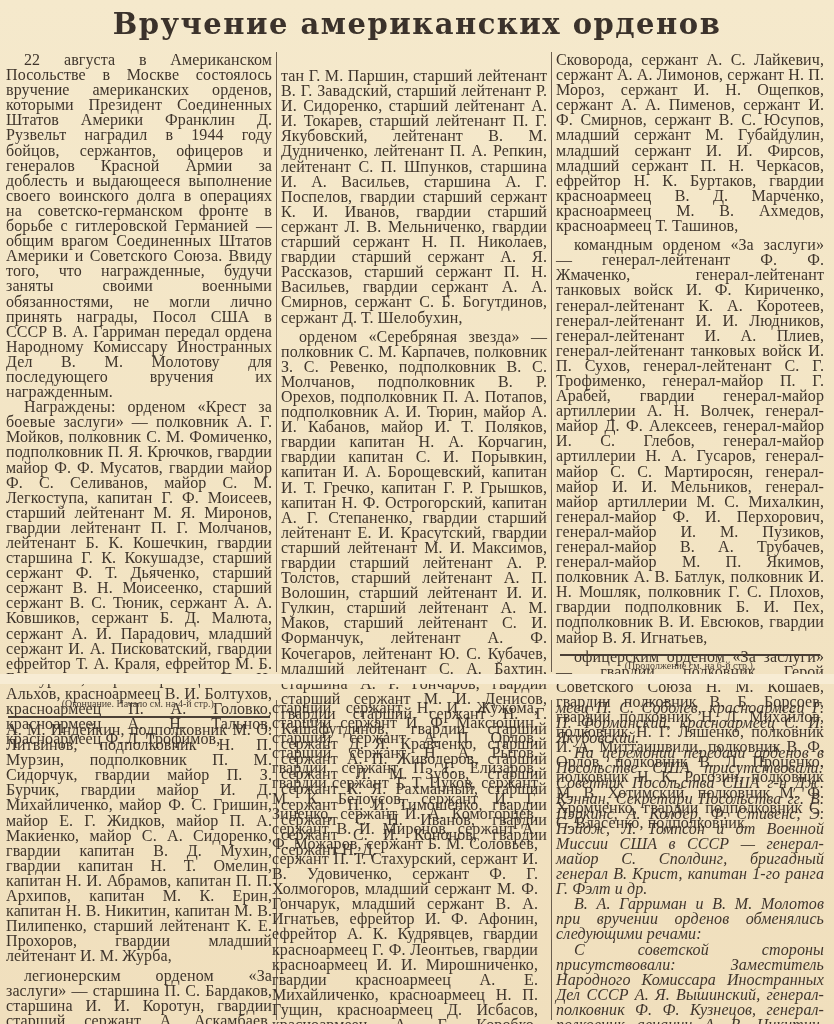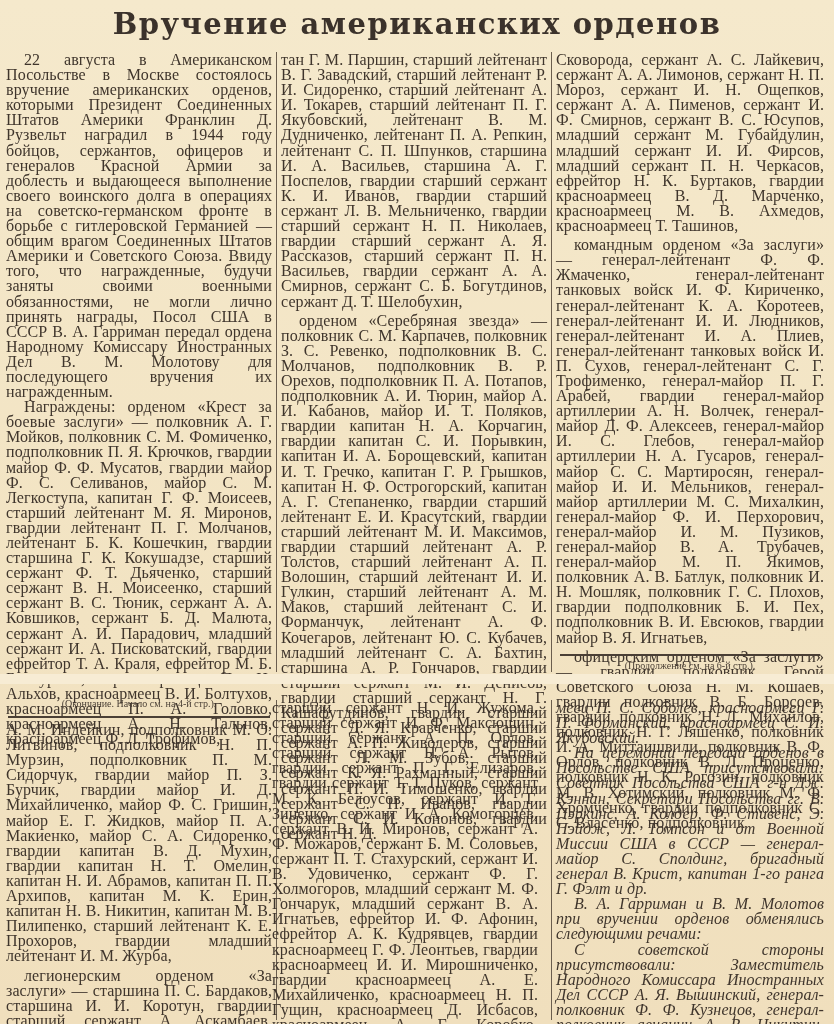--- a/index.html
+++ b/index.html
@@ -46,21 +46,21 @@
 <div class="page">
 
   <div class="title">Вручение американских орденов</div>
 
   <div class="col" style="left:6px; top:52px; width:266px;">
     <p>22 августа в Американском Посольстве в Москве состоялось вручение американских орденов, которыми Президент Соединенных Штатов Америки Франклин Д. Рузвельт наградил в 1944 году бойцов, сержантов, офицеров и генералов Красной Армии за доблесть и выдающееся выполнение своего воинского долга в операциях на советско-германском фронте в борьбе с гитлеровской Германией — общим врагом Соединенных Штатов Америки и Советского Союза. Ввиду того, что награжденные, будучи заняты своими военными обязанностями, не могли лично принять награды, Посол США в СССР В. А. Гарриман передал ордена Народному Комиссару Иностранных Дел В. М. Молотову для последующего вручения их награжденным.</p>
     <p>Награждены: орденом «Крест за боевые заслуги» — полковник А. Г. Мойков, полковник С. М. Фомиченко, подполковник П. Я. Крючков, гвардии майор Ф. Ф. Мусатов, гвардии майор Ф. С. Селиванов, майор С. М. Легкоступа, капитан Г. Ф. Моисеев, старший лейтенант М. Я. Миронов, гвардии лейтенант П. Г. Молчанов, лейтенант Б. К. Кошечкин, гвардии старшина Г. К. Кокушадзе, старший сержант Ф. Т. Дьяченко, старший сержант В. Н. Моисеенко, старший сержант В. С. Тюник, сержант А. А. Ковшиков, сержант Б. Д. Малюта, сержант А. И. Парадович, младший сержант И. А. Писковатский, гвардии ефрейтор Т. А. Краля, ефрейтор М. Б. Бекнурман, красноармеец П. Н. Альхов, красноармеец В. И. Болтухов, красноармеец П. А. Головко, красноармеец А. Н. Тальнов, красноармеец Ф. Л. Трофимов,</p>
   </div>
   <div class="vrule" style="left:276px; top:52px; height:620px;"></div>
 
-  <div class="col" style="left:281px; top:52px; width:266px;">
+  <div class="col" style="left:281px; top:68px; width:266px;">
     <p class="noindent">тан Г. М. Паршин, старший лейтенант В. Г. Завадский, старший лейтенант Р. И. Сидоренко, старший лейтенант А. И. Токарев, старший лейтенант П. Г. Якубовский, лейтенант В. М. Дудниченко, лейтенант П. А. Репкин, лейтенант С. П. Шпунков, старшина И. А. Васильев, старшина А. Г. Поспелов, гвардии старший сержант К. И. Иванов, гвардии старший сержант Л. В. Мельниченко, гвардии старший сержант Н. П. Николаев, гвардии старший сержант А. Я. Рассказов, старший сержант П. Н. Васильев, гвардии сержант А. А. Смирнов, сержант С. Б. Богутдинов, сержант Д. Т. Шелобухин,</p>
     <p style="margin-top:4px;">орденом «Серебряная звезда» — полковник С. М. Карпачев, полковник З. С. Ревенко, подполковник В. С. Молчанов, подполковник В. Р. Орехов, подполковник П. А. Потапов, подполковник А. И. Тюрин, майор А. И. Кабанов, майор И. Т. Поляков, гвардии капитан Н. А. Корчагин, гвардии капитан С. И. Порывкин, капитан И. А. Борощевский, капитан И. Т. Гречко, капитан Г. Р. Грышков, капитан Н. Ф. Острогорский, капитан А. Г. Степаненко, гвардии старший лейтенант Е. И. Красутский, гвардии старший лейтенант М. И. Максимов, гвардии старший лейтенант А. Р. Толстов, старший лейтенант А. П. Волошин, старший лейтенант И. И. Гулкин, старший лейтенант А. М. Маков, старший лейтенант С. И. Форманчук, лейтенант А. Ф. Кочегаров, лейтенант Ю. С. Кубачев, младший лейтенант С. А. Бахтин, старшина А. Р. Гончаров, гвардии старший сержант М. И. Денисов, гвардии старший сержант Н. Г. Кашафутдинов, гвардии старший сержант Д. Я. Кравченко, старший сержант А. П. Живодеров, старший сержант Л. М. Зубов, старший сержант К. Я. Рахманный, старший сержант П. И. Тимошенко, гвардии сержант С. Н. Иванов, гвардии сержант С. И. Кононов, гвардии сержант Н. Д.</p>
   </div>
   <div class="vrule" style="left:551px; top:52px; height:620px;"></div>
 
   <div class="col" style="left:556px; top:52px; width:268px;">
     <p class="noindent">Сковорода, сержант А. С. Лайкевич, сержант А. А. Лимонов, сержант Н. П. Мороз, сержант И. Н. Ощепков, сержант А. А. Пименов, сержант И. Ф. Смирнов, сержант В. С. Юсупов, младший сержант М. Губайдулин, младший сержант И. И. Фирсов, младший сержант П. Н. Черкасов, ефрейтор Н. К. Буртаков, гвардии красноармеец В. Д. Марченко, красноармеец М. В. Ахмедов, красноармеец Т. Ташинов,</p>
     <p style="margin-top:4px;">командным орденом «За заслуги» — генерал-лейтенант Ф. Ф. Жмаченко, генерал-лейтенант танковых войск И. Ф. Кириченко, генерал-лейтенант К. А. Коротеев, генерал-лейтенант И. И. Людников, генерал-лейтенант И. А. Плиев, генерал-лейтенант танковых войск И. П. Сухов, генерал-лейтенант С. Г. Трофименко, генерал-майор П. Г. Арабей, гвардии генерал-майор артиллерии А. Н. Волчек, генерал-майор Д. Ф. Алексеев, генерал-майор И. С. Глебов, генерал-майор артиллерии Н. А. Гусаров, генерал-майор С. С. Мартиросян, генерал-майор И. И. Мельников, генерал-майор артиллерии М. С. Михалкин, генерал-майор Ф. И. Перхорович, генерал-майор И. М. Пузиков, генерал-майор В. А. Трубачев, генерал-майор М. П. Якимов, полковник А. В. Батлук, полковник И. Н. Мошляк, полковник Г. С. Плохов, гвардии подполковник Б. И. Пех, подполковник В. И. Евсюков, гвардии майор В. Я. Игнатьев,</p>
     <p style="margin-top:4px;">офицерским орденом «За заслуги» — гвардии полковник Герой Советского Союза Н. М. Кошаев, гвардии полковник В. Б. Борсоев, гвардии полковник Н. Л. Михайлов, полковник Н. Г. Ляшенко, полковник И. А. Миттаишвили, полковник В. Ф. Орлов, полковник В. Л. Проценко, полковник Н. К. Рогозин, полковник М. В. Хотимский, полковник М. Ф. Хромченко, гвардии подполковник С. С. Власенко, подполковник</p>
   </div>

